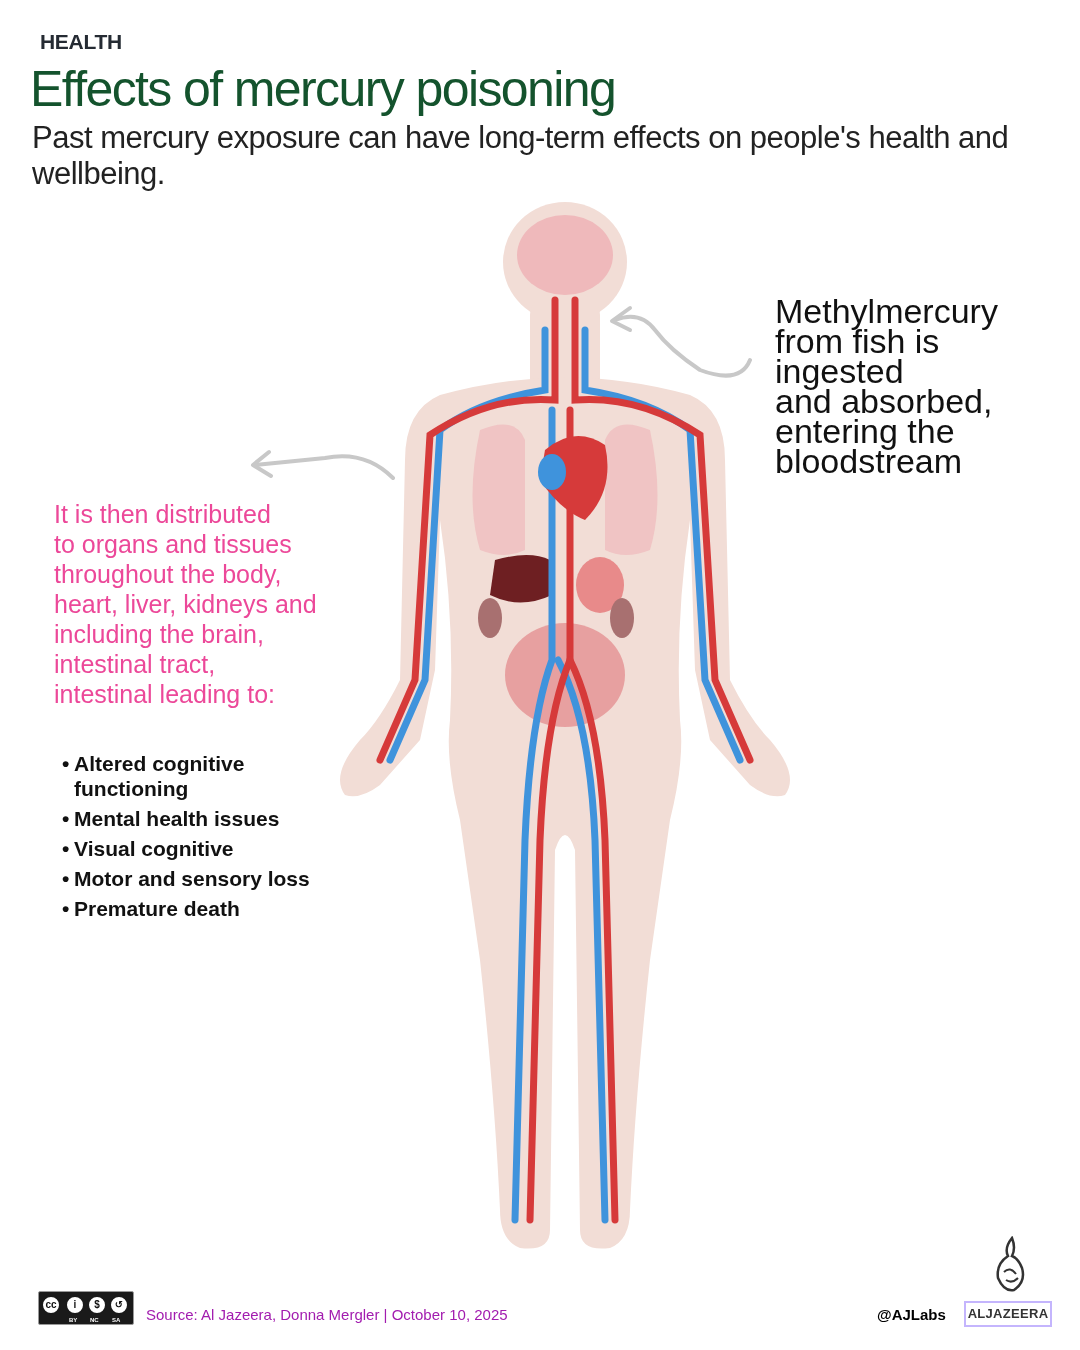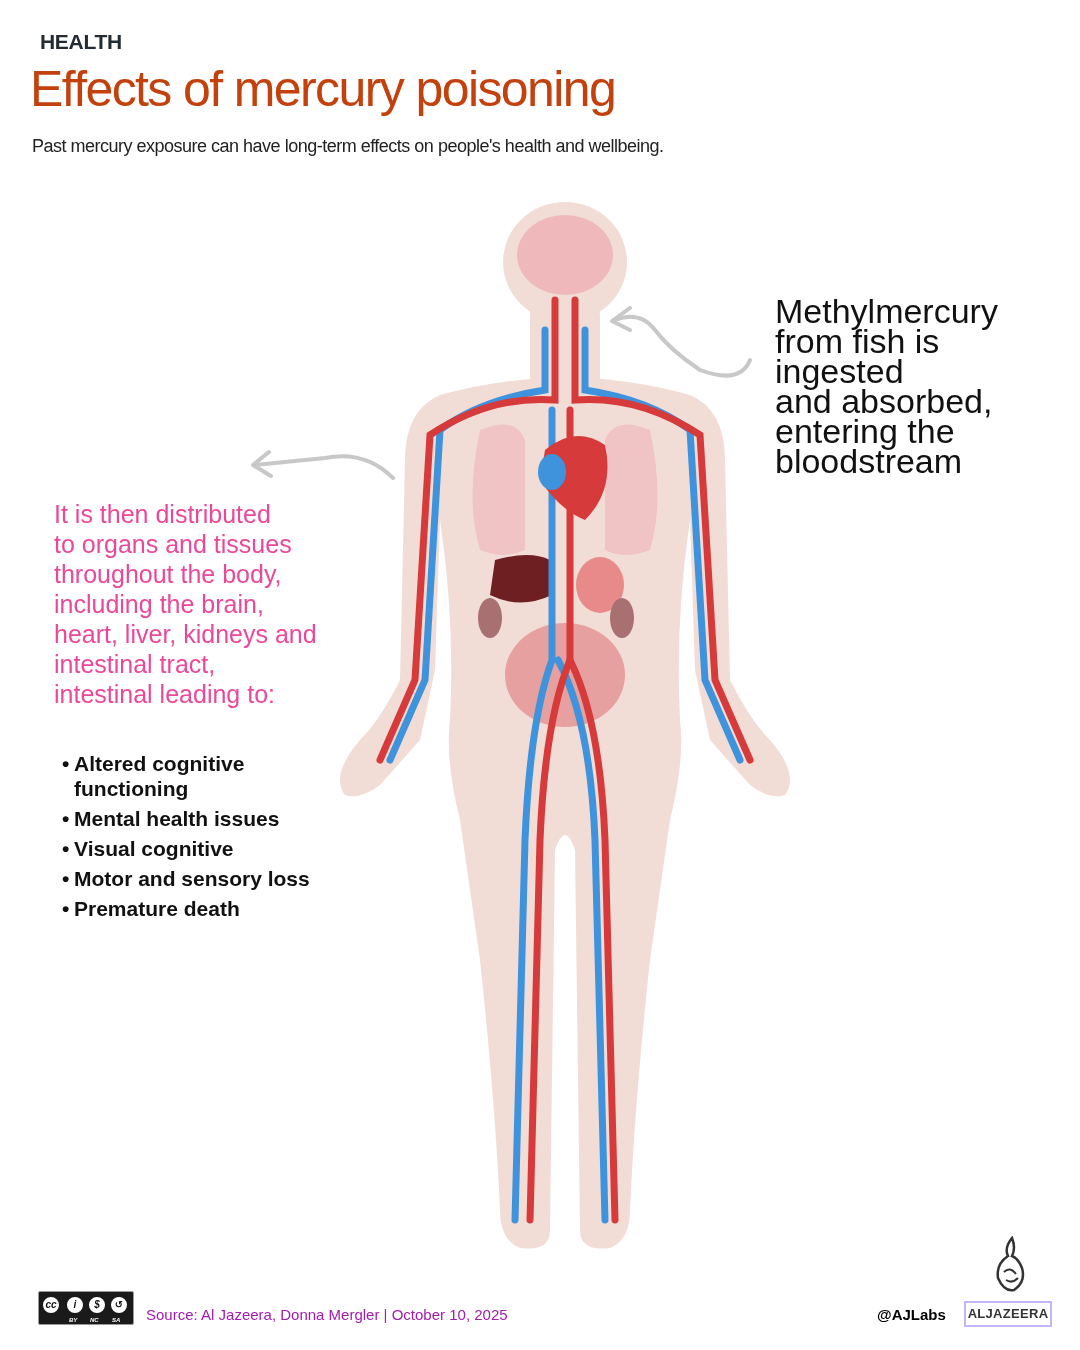--- a/index.html
+++ b/index.html
@@ -1,27 +1,27 @@
 <!DOCTYPE html>
 <html><head>
 <meta charset="utf-8">
 <style>
   html,body{margin:0;padding:0;background:#ffffff;}
   body{width:1080px;height:1350px;position:relative;overflow:hidden;font-family:"Liberation Sans","DejaVu Sans",sans-serif;color:#111;}
   .kicker{position:absolute;left:40px;top:30px;font-size:21px;font-weight:700;color:#252b33;letter-spacing:-0.3px;}
-  .title{position:absolute;left:30px;top:60px;font-size:50px;color:#c2410c;letter-spacing:-1.6px;font-weight:400;}
-  .subtitle{position:absolute;left:32px;top:136px;font-size:18px;color:#222;letter-spacing:-0.5px;}
+  .title{position:absolute;left:30px;top:60px;font-size:50px;color:#14532d;letter-spacing:-1.6px;font-weight:400;}
+  .subtitle{position:absolute;left:32px;top:120px;font-size:31px;color:#222;letter-spacing:-0.5px;}
   .body-fig{position:absolute;left:330px;top:200px;width:470px;height:1060px;}
   .note-right{position:absolute;left:775px;top:296px;font-size:34px;line-height:30px;color:#111;width:280px;}
   .note-left{position:absolute;left:54px;top:499px;font-size:25px;line-height:30px;color:#ec4899;width:300px;}
   .bullets{position:absolute;left:54px;top:743px;font-size:21px;line-height:30px;font-weight:700;color:#111;list-style:none;margin:8px;padding:0;width:300px;}
   .bullets li{position:relative;padding-left:12px;line-height:25px;margin-bottom:5px;}
   .bullets li::before{content:"•";position:absolute;left:0;top:0;}
   .arrow{position:absolute;}
-  .cc{position:absolute;left:38px;top:1291px;width:94px;height:32px;background:#1a1a1a;border:1px solid #999;border-radius:2px;font-style:italic;}
+  .cc{position:absolute;left:38px;top:1291px;width:94px;height:32px;background:#1a1a1a;border:1px solid #999;border-radius:2px;}
   .cc .circ{position:absolute;top:3px;width:20px;height:20px;border-radius:50%;background:#fff;border:2px solid #1a1a1a;box-sizing:border-box;font-size:10px;font-weight:700;text-align:center;line-height:16px;color:#111;}
   .cc .lbl{position:absolute;bottom:1px;font-size:6px;color:#fff;font-weight:700;}
   .source{position:absolute;left:146px;top:1306px;font-size:15px;color:#a21caf;}
   .ajlabs{position:absolute;left:877px;top:1306px;font-size:15px;font-weight:700;color:#000000;}
   .ajbox{position:absolute;left:964px;top:1301px;width:88px;height:26px;border:2px solid #c4b5fd;box-sizing:border-box;font-size:13px;font-weight:700;color:#333;text-align:center;line-height:22px;letter-spacing:0.3px;}
   .ajlogo{position:absolute;left:990px;top:1236px;width:40px;height:60px;}
 </style>
 </head>
 <body>
 
@@ -87,22 +87,22 @@
   <div>from fish is ingested</div>
   <div>and absorbed,</div>
   <div>entering the</div>
   <div>bloodstream</div>
 </div>
 
 <div class="note-left">
   <div>It is then distributed</div>
   <div>to organs and tissues</div>
   <div>throughout the body,</div>
+  <div>heart, liver, kidneys and</div>
   <div>including the brain,</div>
-  <div>heart, liver, kidneys and</div>
   <div>intestinal tract,</div>
   <div>intestinal leading to:</div>
 </div>
 
 <ul class="bullets">
   <li style="width:200px;">Altered cognitive functioning</li>
   <li>Mental health issues</li>
   <li>Visual cognitive</li>
   <li>Motor and sensory loss</li>
   <li>Premature death</li>

